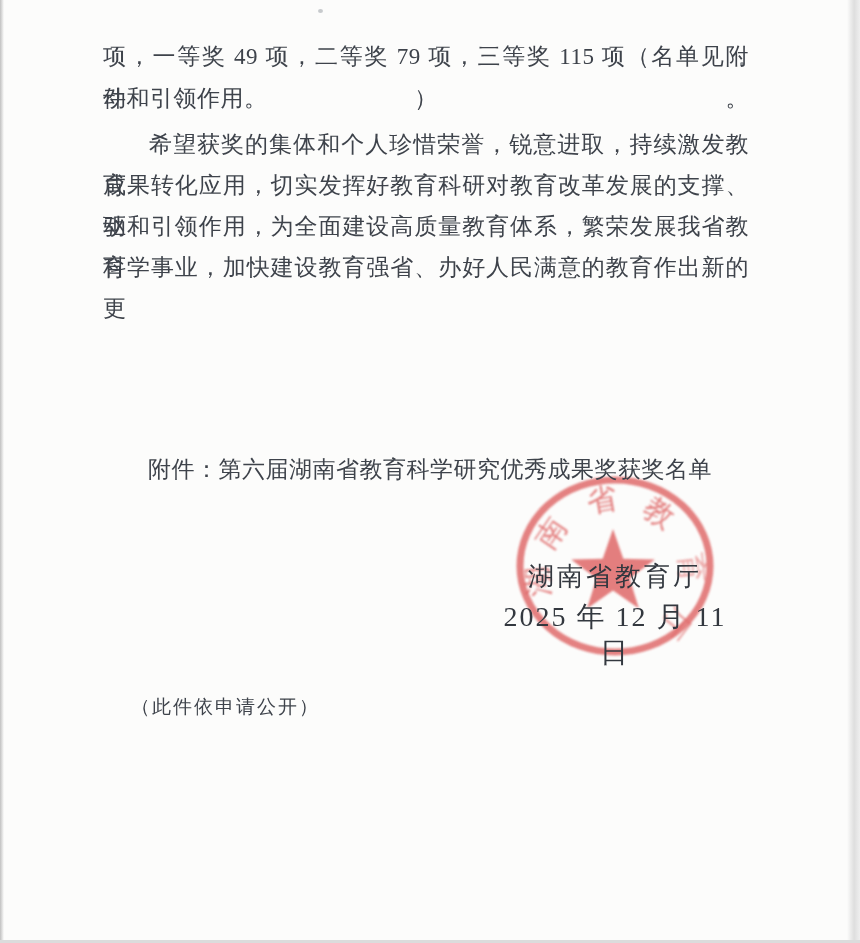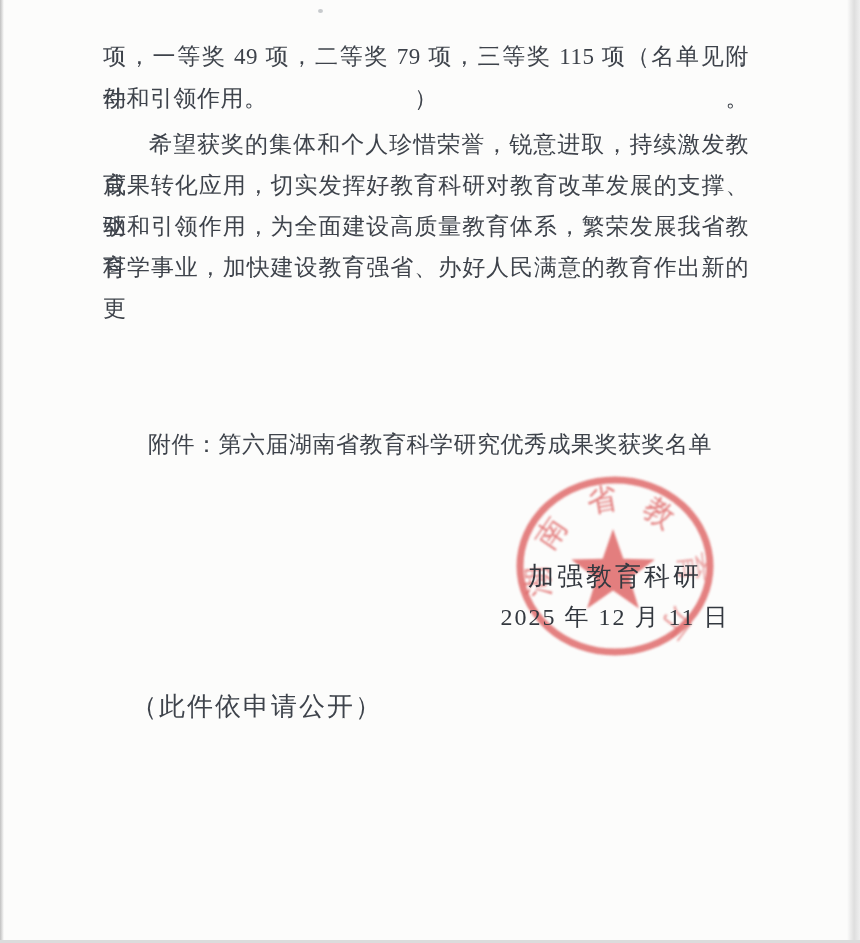--- a/index.html
+++ b/index.html
@@ -23,27 +23,27 @@
 
   
   .para{position:absolute;width:646px;left:103px;z-index:3;}
   .para1{top:36px;}
   .para2{top:124px;}
   .line{font-size:23px;line-height:41px;height:41px;letter-spacing:.5px;}
   .para1 .line{line-height:42px;height:42px;}
   .just{text-align:justify;text-align-last:justify;}
   .indent{text-indent:46px;}
 
-  .attach{position:absolute;left:148px;top:424px;font-size:23px;line-height:41px;
+  .attach{position:absolute;left:148px;top:449px;font-size:23px;line-height:41px;
     letter-spacing:.5px;z-index:3;}
   .sig{position:absolute;left:500px;top:560px;width:230px;text-align:center;
     font-size:26px;line-height:34px;letter-spacing:3px;color:#33383f;z-index:4;}
   .date{position:absolute;left:490px;top:599px;width:250px;text-align:center;
-    font-size:24px;line-height:36px;letter-spacing:2px;color:#33383f;z-index:4;}
-  .note{position:absolute;left:131px;top:686px;font-size:26px;line-height:41px;
+    font-size:28px;line-height:36px;letter-spacing:2px;color:#33383f;z-index:4;}
+  .note{position:absolute;left:131px;top:686px;font-size:19px;line-height:41px;
     letter-spacing:2px;z-index:3;}
 
   .seal{position:absolute;left:505px;top:466px;width:230px;height:205px;z-index:2;}
 </style>
 </head>
 <body>
 
 <div class="page">
 
   <div class="edge-left"></div>
@@ -79,18 +79,18 @@
         <text transform="translate(43.2,114.7) rotate(-94)" fill-opacity="0.85">湖</text>
         <text transform="translate(54.5,72.5) rotate(-56)" fill-opacity="0.88">南</text>
         <text transform="translate(98.4,44) rotate(-10)" fill-opacity="0.88">省</text>
         <text transform="translate(148.4,55.1) rotate(35)" fill-opacity="0.88">教</text>
         <text transform="translate(176.6,103) rotate(84)" fill-opacity="0.6">育</text>
         <text transform="translate(162.8,151.3) rotate(128)" fill-opacity="0.65">厅</text>
       </g>
     </g>
   </svg>
 
-  <div class="sig">加强教育科研</div>
+  <div class="sig">湖南省教育厅</div>
   <div class="date">2025 年 12 月 11 日</div>
 
   <div class="note">（此件依申请公开）</div>
 
 </div>
 
 </body></html>

